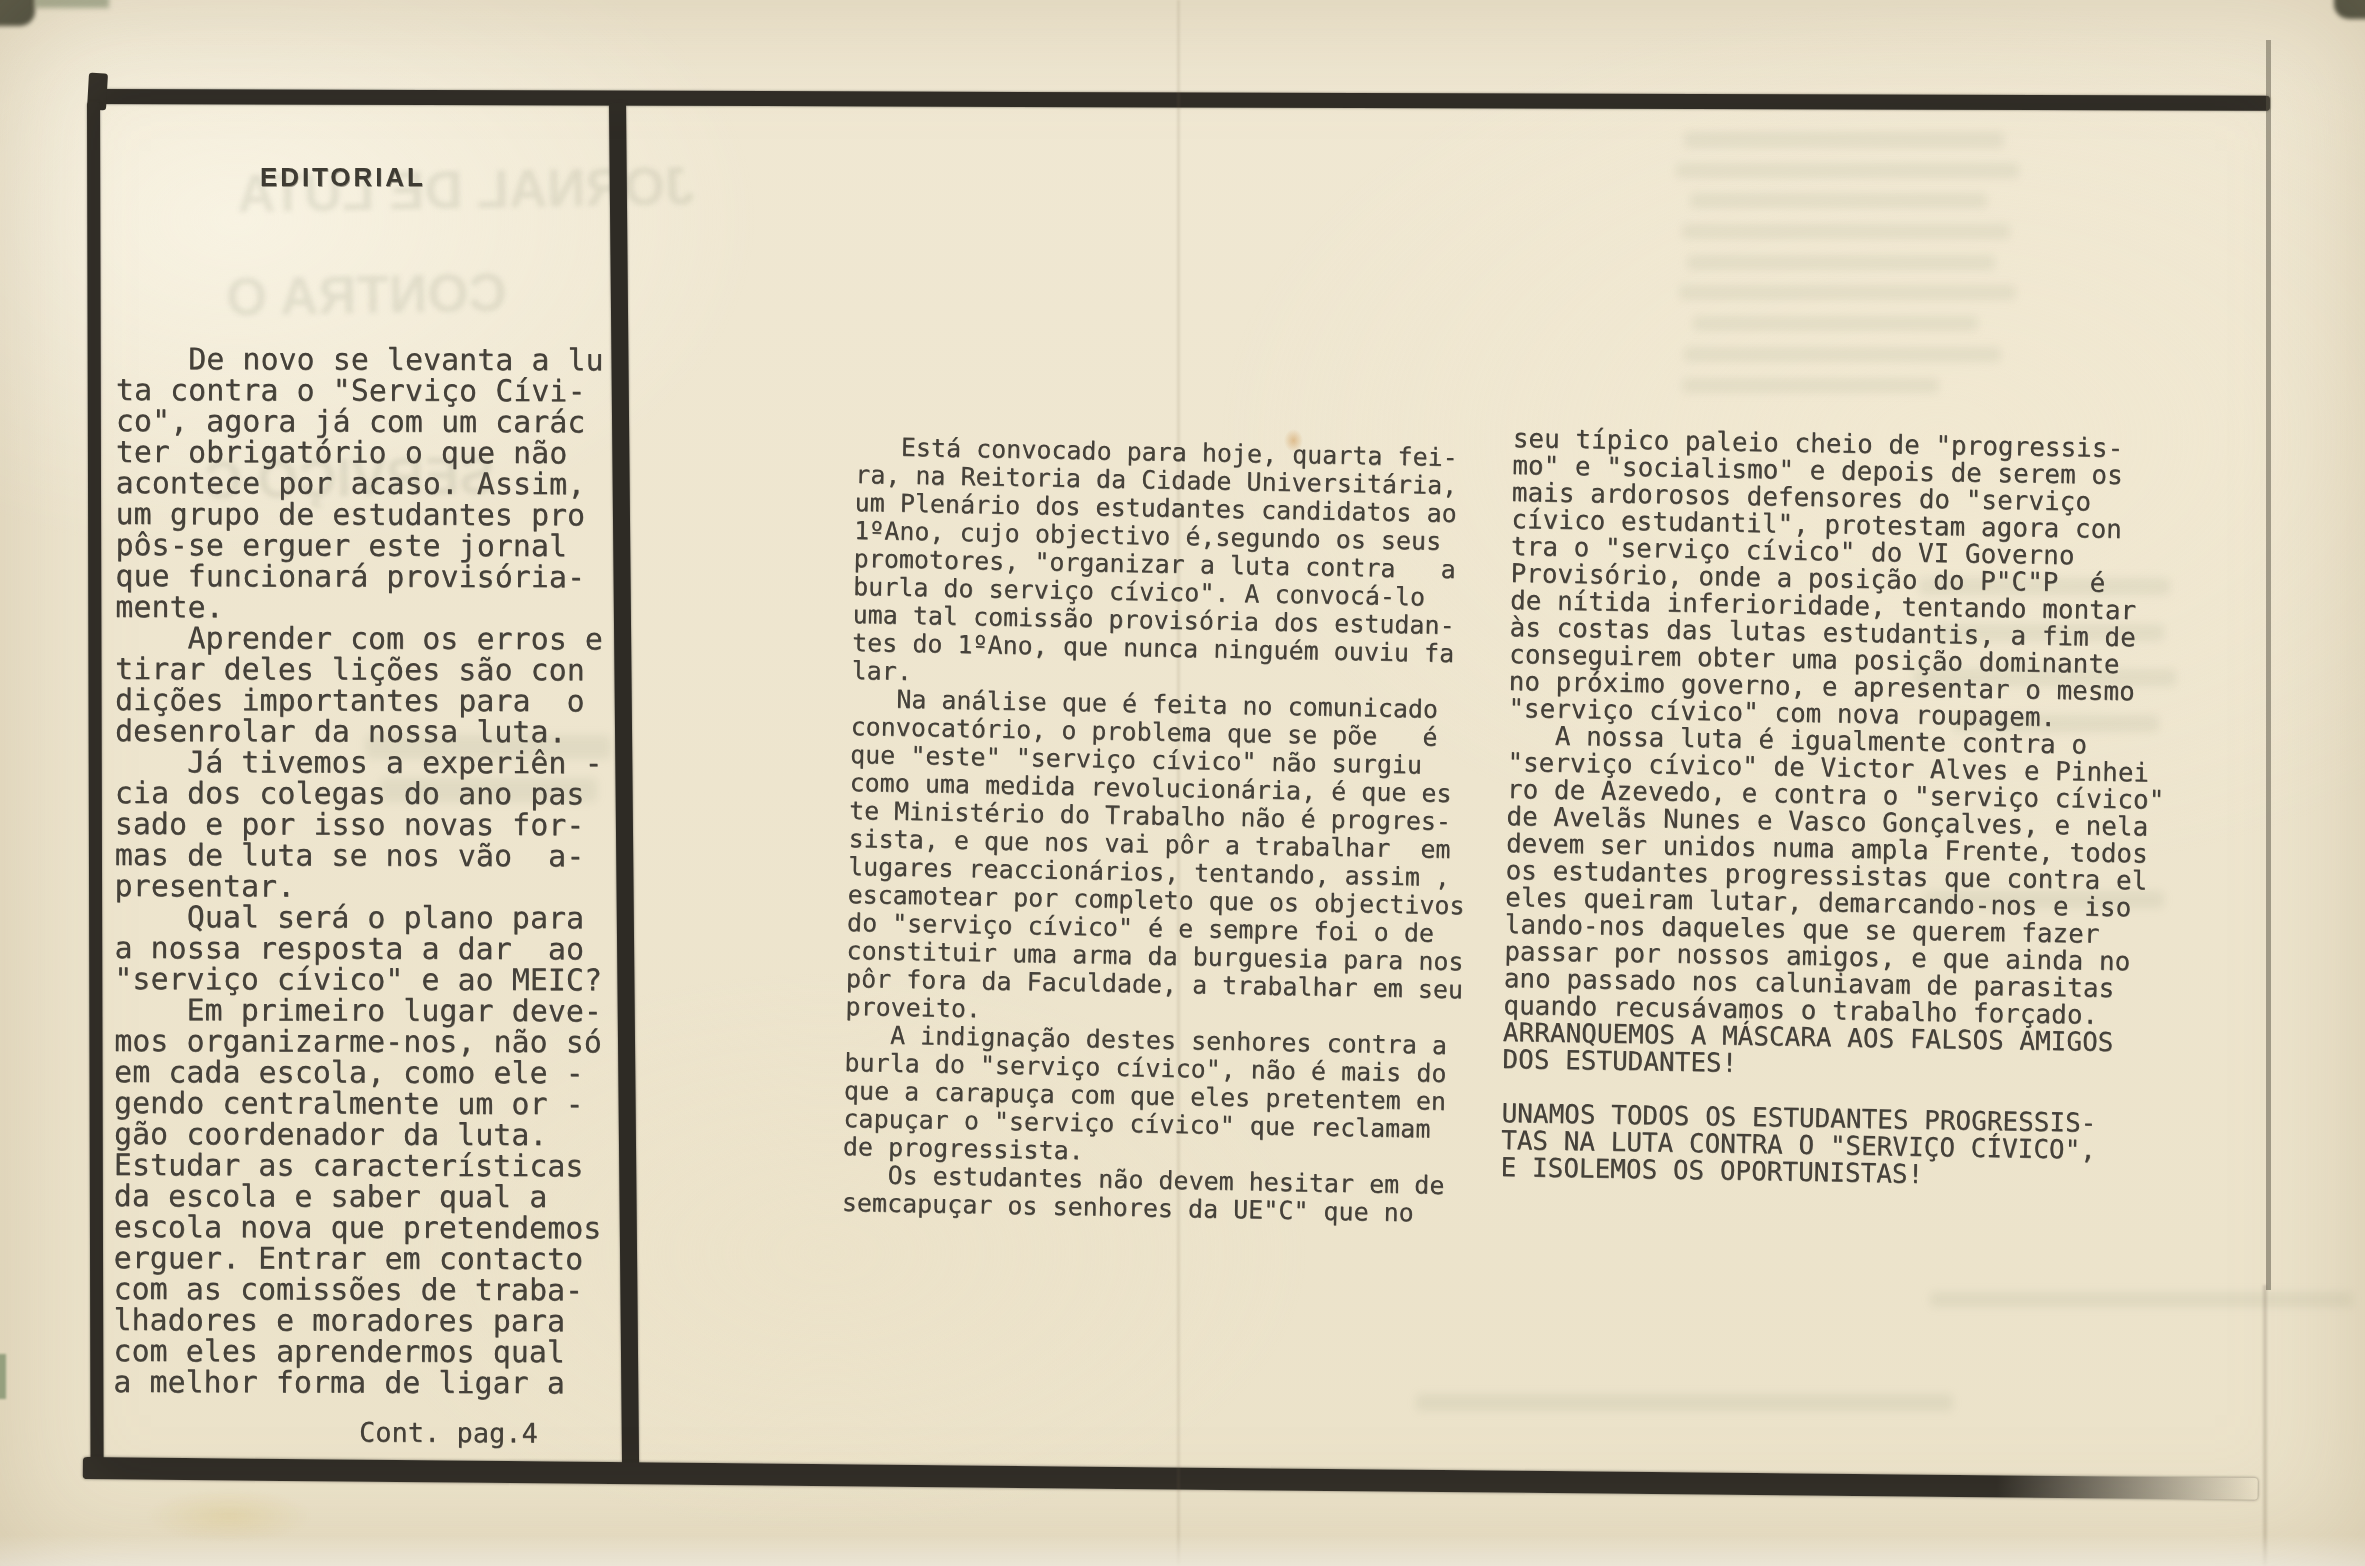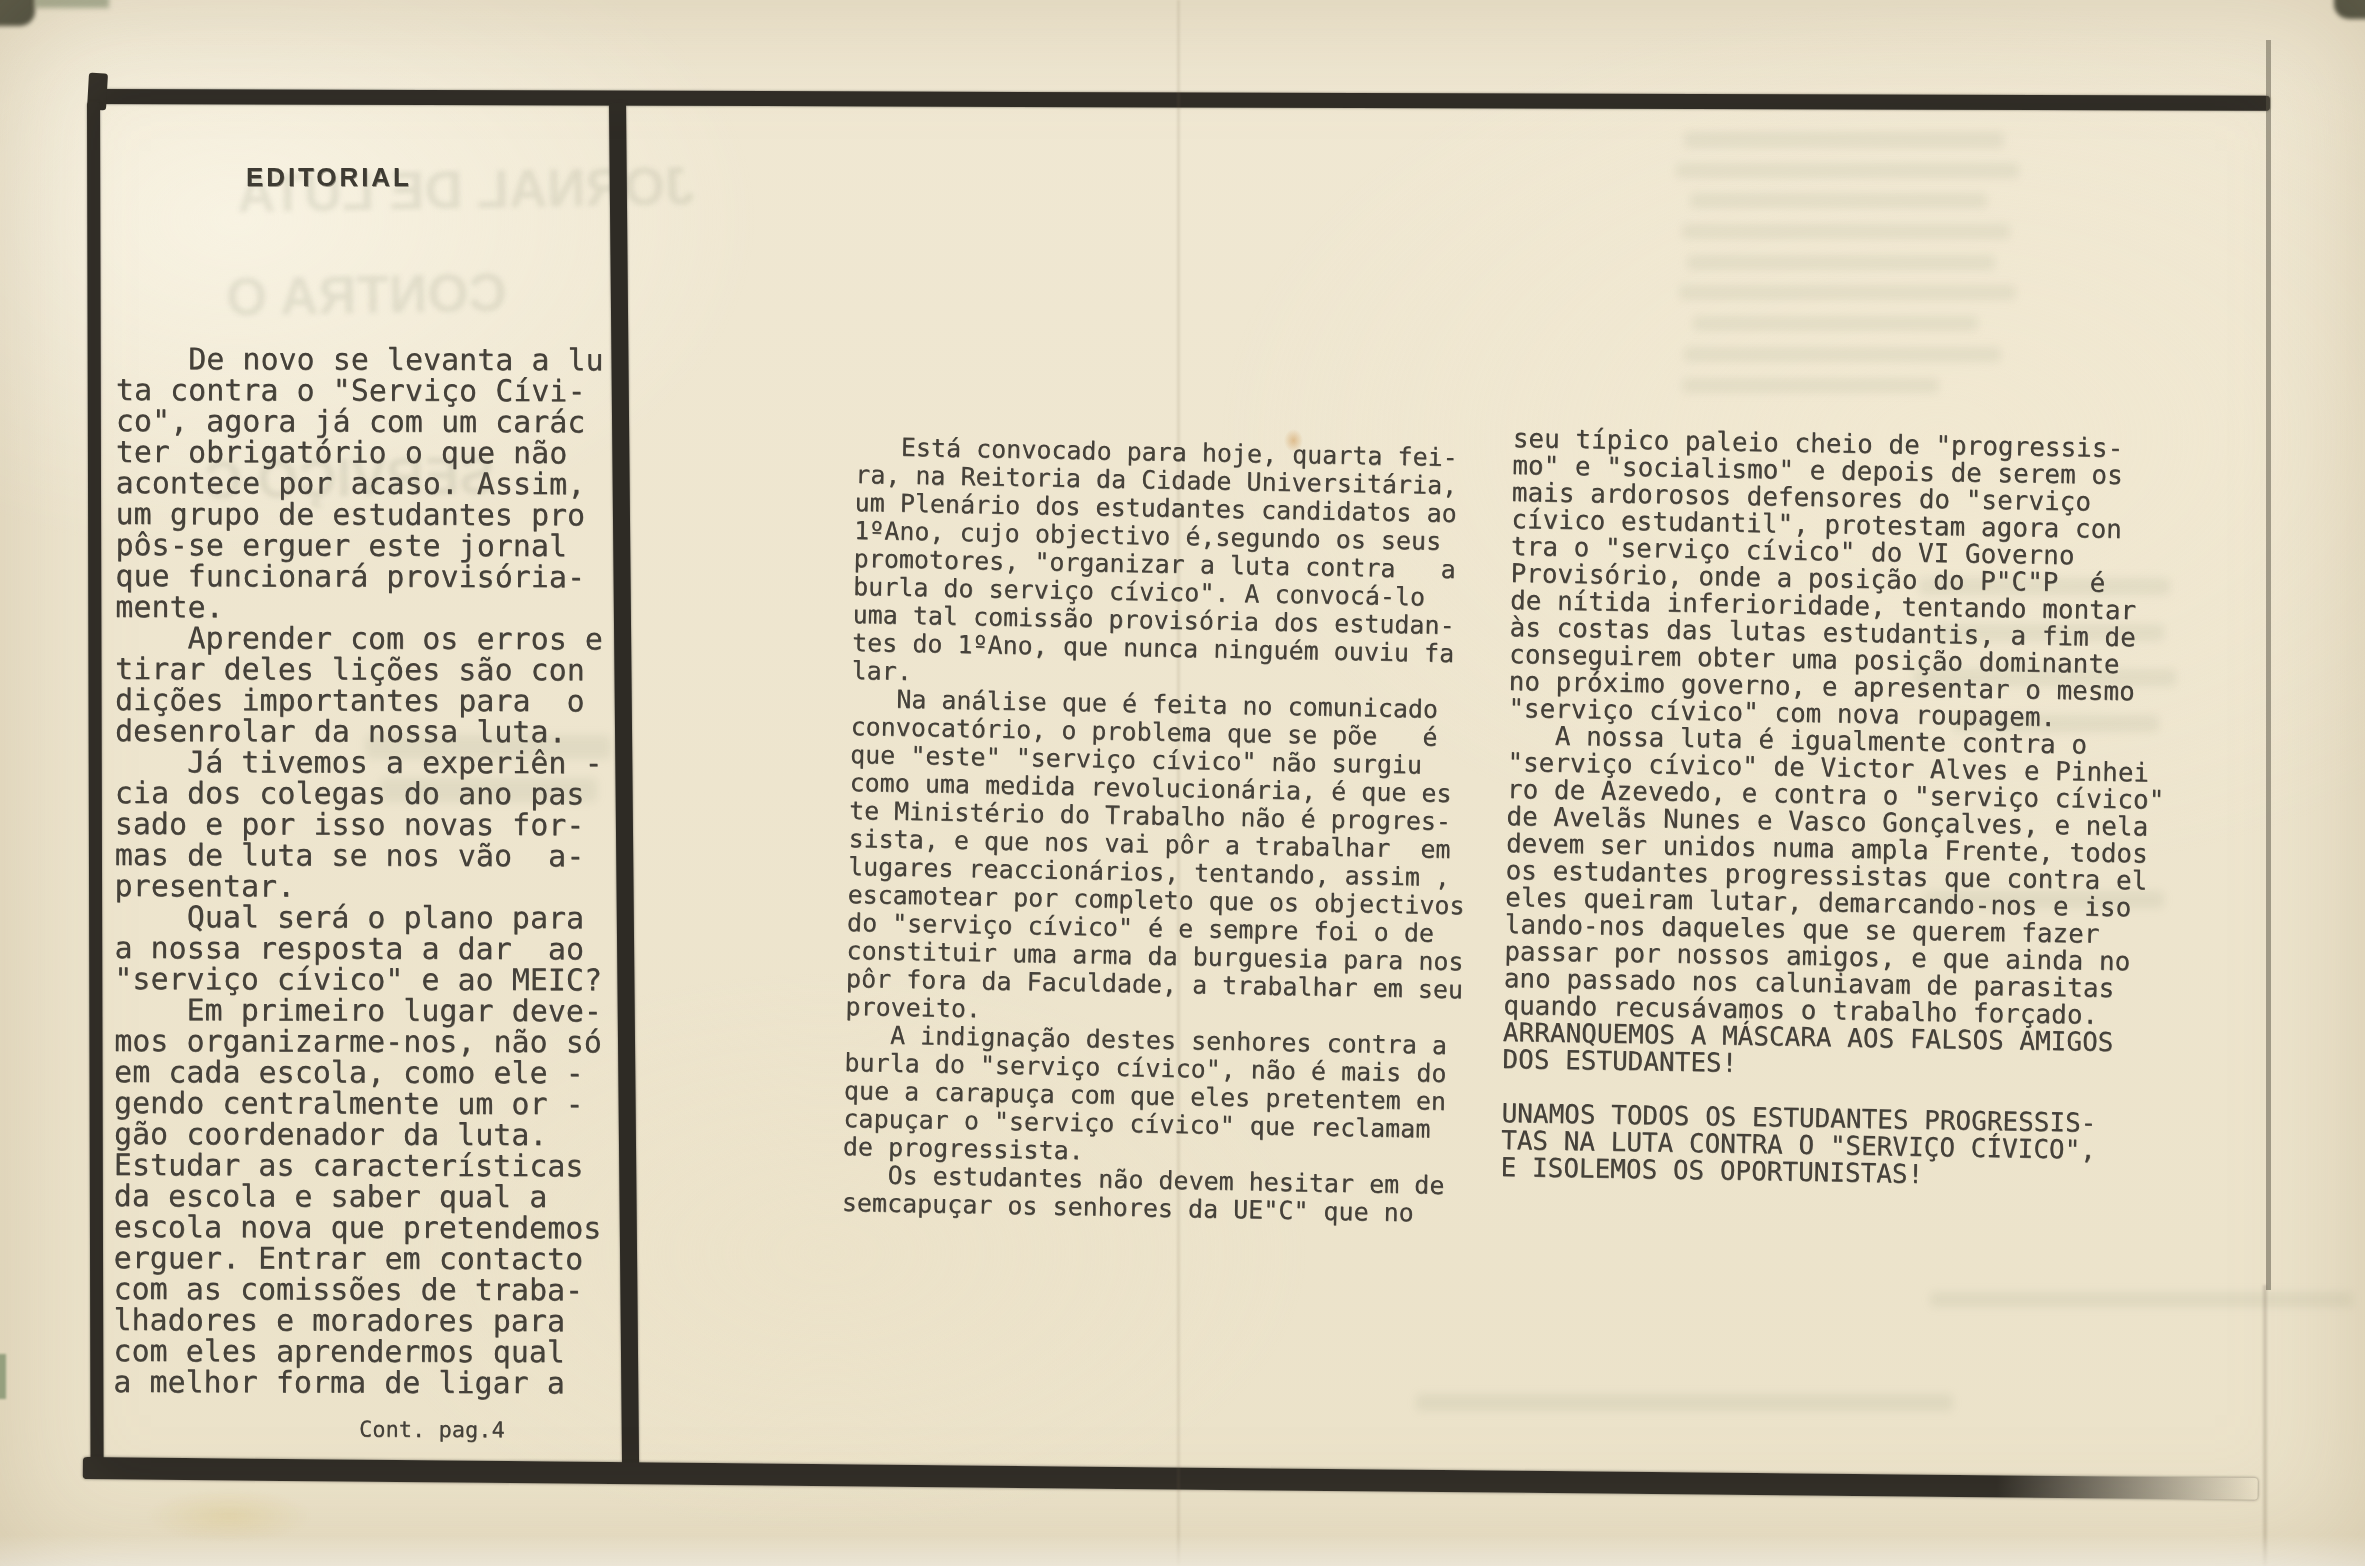--- a/index.html
+++ b/index.html
@@ -25,25 +25,25 @@
 
   
   .fold-center{ position:absolute; left:1177px; top:0; width:3.4px; height:1566px; background:rgba(120,104,78,.14); filter:blur(1.1px); }
   .fold-right{ position:absolute; left:2266px; top:40px; width:5.1px; height:1250px; background:rgba(86,82,68,.5); filter:blur(0.6px); }
   .fold-right-low{ position:absolute; left:2263px; top:1285px; width:4px; height:281px; background:rgba(110,100,80,.22); filter:blur(1.1px); }
 
   
   .tw{ position:absolute; color:#45413a; white-space:pre; letter-spacing:0;
        text-shadow:0.3px 0.5px 0.6px rgba(54,50,42,.6); }
   .col-left{ left:116px; top:343px; font-size:30px; line-height:31px; transform:rotate(0.15deg); transform-origin:left top; }
-  .col-left-note{ left:359px; top:1417px; font-size:22px; transform:rotate(0.3deg); }
+  .col-left-note{ left:359px; top:1417px; font-size:27px; transform:rotate(0.3deg); }
   .col-middle{ left:856px; top:433px; font-size:25px; line-height:28px; transform:rotate(1.05deg); transform-origin:left top; }
   .col-right{ left:1513px; top:425px; font-size:26px; line-height:27px; transform:rotate(0.95deg); transform-origin:left top; }
 
-  .editorial{ position:absolute; left:246px; top:162px; font-family:"Liberation Sans", sans-serif;
+  .editorial{ position:absolute; left:260px; top:162px; font-family:"Liberation Sans", sans-serif;
     font-weight:bold; font-size:26px; letter-spacing:2.9px; color:#3e3b33; text-shadow:0.6px 0.6px 0.6px rgba(60,56,46,.5); }
 
   
   .ghost{ position:absolute; font-family:"Liberation Sans", sans-serif; font-weight:bold;
     color:rgba(128,138,112,.17); transform:scaleX(-1) rotate(1deg); filter:blur(2.9px); white-space:nowrap; }
   .ghost1{ left:237px; top:159px; font-size:53px; }
   .ghost2{ left:226px; top:264px; font-size:53px; }
   .ghost3{ left:204px; top:447px; font-size:53px; }
 
   .smudge{ position:absolute; background:rgba(150,158,130,.14); filter:blur(4px); border-radius:5.7px; }

